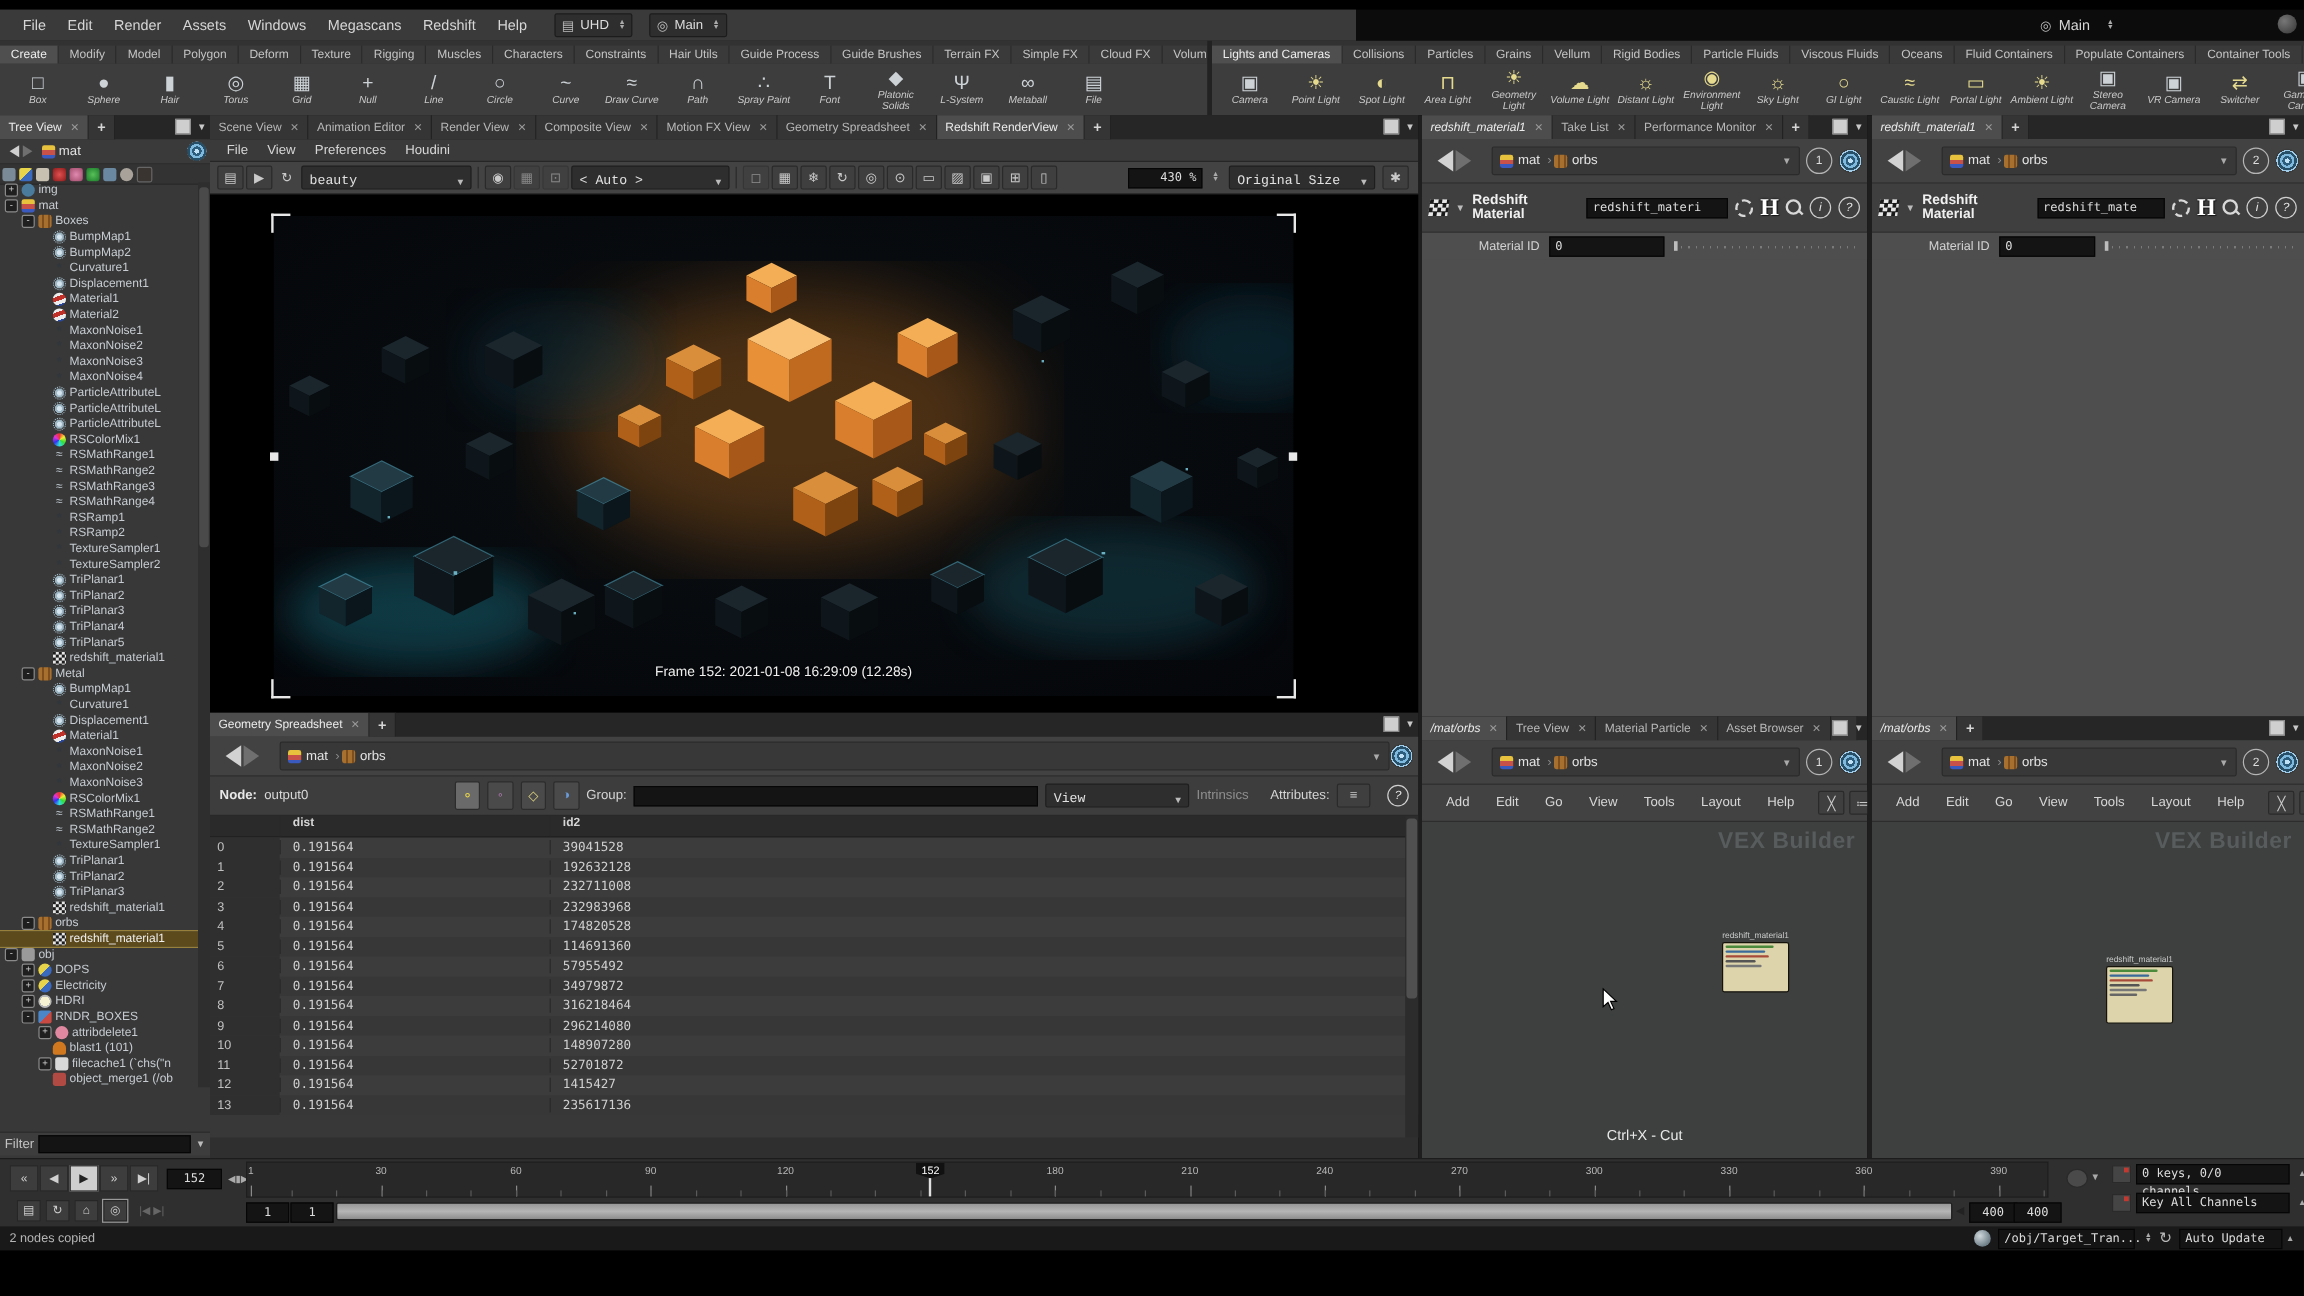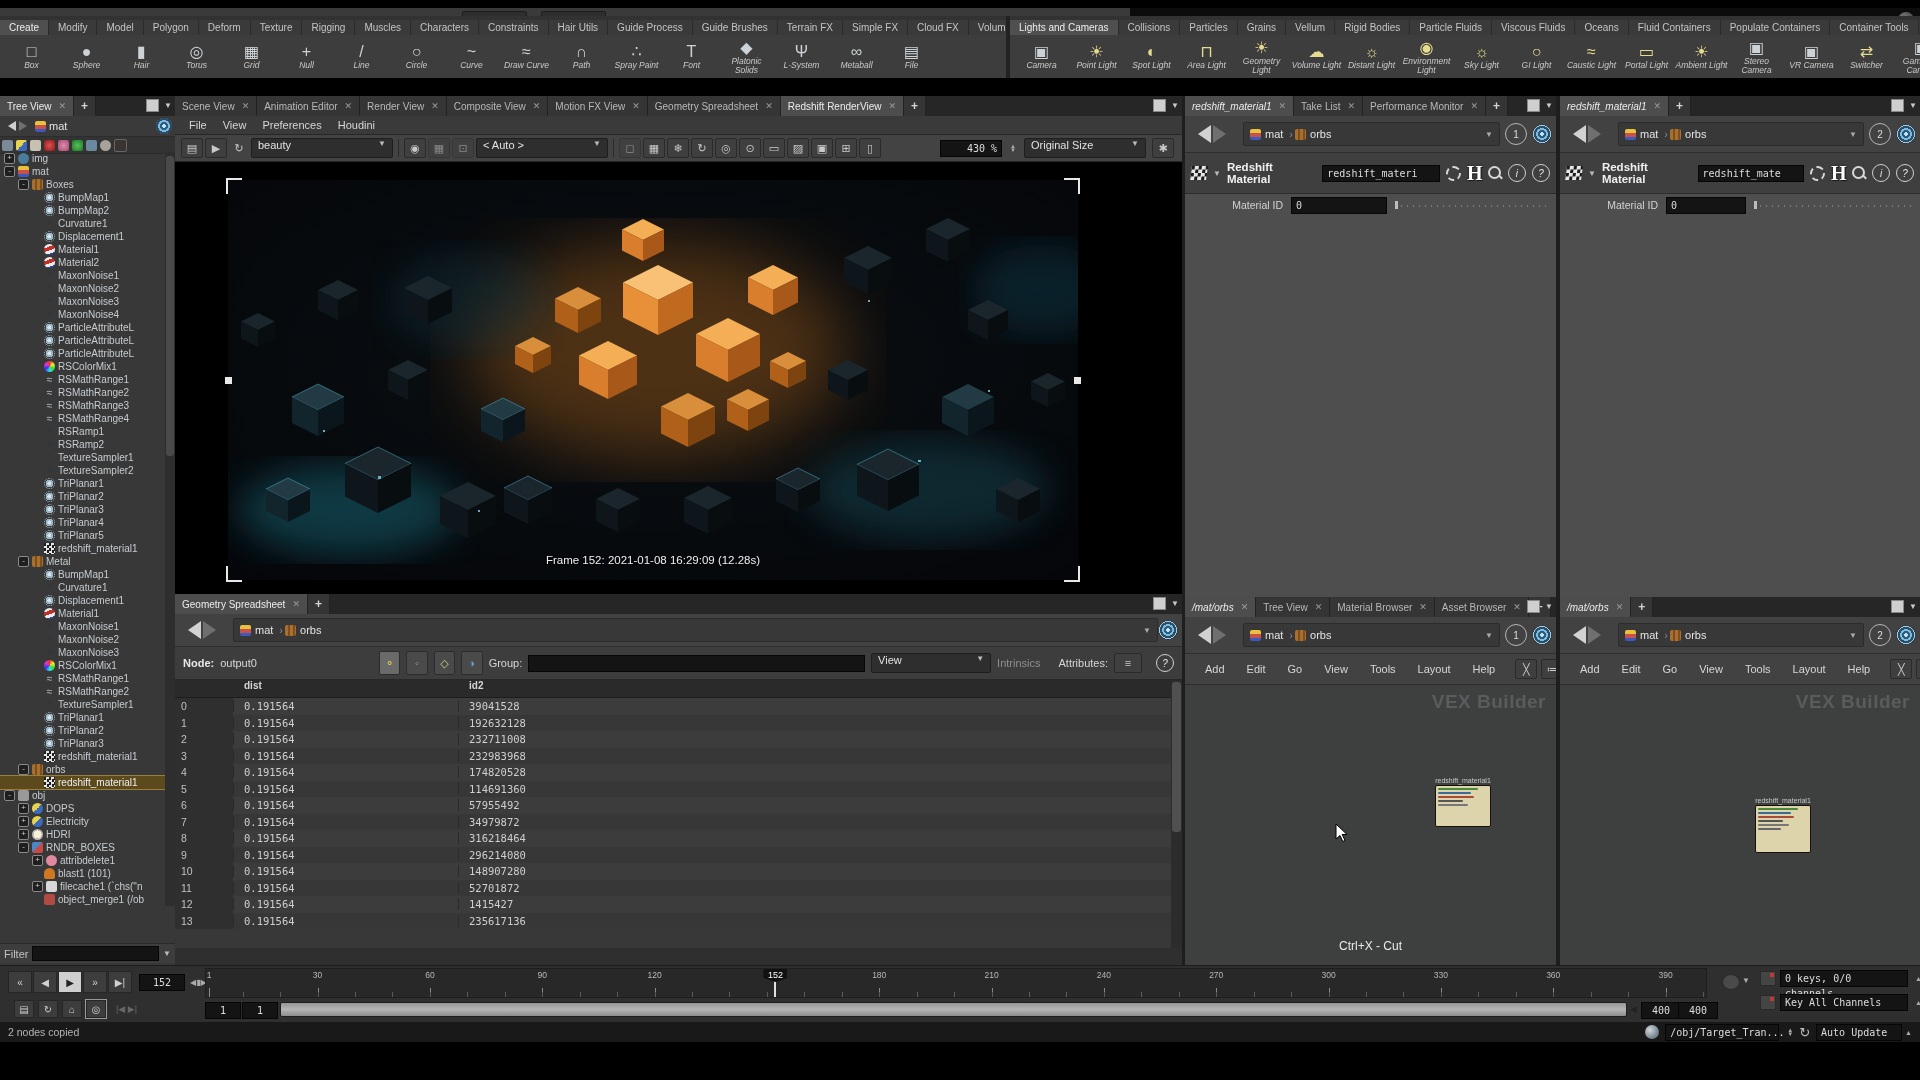--- a/index.html
+++ b/index.html
@@ -14,21 +14,21 @@
       color:#c9c9c9;width:20px;height:18px;margin-right:2px;font-size:11px;border-radius:2px;flex:none;}
   .sep{width:1px;height:18px;background:#2a2a2a;margin:0 5px;flex:none;}
   
   #menubar{left:0;top:8px;width:1920px;height:26px;background:#0c0c0c;}
   #menubar-left{position:absolute;left:0;top:0;width:1130px;height:26px;background:#3a3a3a;display:flex;align-items:center;padding-left:10px;box-sizing:border-box;}
   .menu-item{padding:0 9px;color:#d6d6d6;font-size:12px;}
   .combo{display:flex;align-items:center;background:#2e2e2e;border:1px solid #1c1c1c;height:18px;padding:0 5px;margin-left:14px;color:#ddd;font-size:11px;border-radius:2px;}
   .combo .g{margin-right:5px;color:#bcbcbc;}
   .spin{display:inline-flex;flex-direction:column;margin-left:8px;line-height:4px;font-size:6px;color:#aaa;}
   
-  #shelf{left:0;top:16px;width:1920px;height:62px;background:#3d3d3d;}
+  #shelf{left:0;top:34px;width:1920px;height:62px;background:#3d3d3d;}
   .shelf-half{position:absolute;top:0;height:62px;overflow:hidden;}
   .shelf-tabs{display:flex;height:19px;background:#323232;align-items:flex-end;}
   .stab{padding:2px 9px 2px 9px;font-size:10px;color:#c4c4c4;background:#3a3a3a;border-right:1px solid #2a2a2a;white-space:nowrap;}
   .stab.active{background:#4f4f4f;color:#eee;}
   .shelf-tools{display:flex;height:43px;align-items:center;padding-left:4px;}
   .tool{width:55px;flex:none;display:flex;flex-direction:column;align-items:center;justify-content:center;color:#c9c9c9;}
   .tool .g{font-size:16px;line-height:18px;color:#ccd2d6;}
   .tool .g.lt{color:#e5da8e;}
   .tool .lbl{font-size:8.5px;text-align:center;line-height:9px;white-space:normal;width:55px;font-style:italic;}
   
@@ -81,21 +81,21 @@
   .tic.merge{background:#b04a42;}
   .tic.attrib{background:#e088a0;border-radius:50%;}
   #lp-filter{position:absolute;left:0;bottom:2px;width:175px;height:20px;display:flex;align-items:center;background:#3d3d3d;border-top:1px solid #2a2a2a;padding:0 4px;box-sizing:border-box;gap:4px;}
   #lp-scroll{position:absolute;right:0;top:56px;width:10px;height:754px;background:#2e2e2e;}
   #lp-scroll .th{position:absolute;left:1px;top:4px;width:8px;height:300px;background:#4a4a4a;border-radius:3px;}
   
   #center-pane{left:175px;top:96px;width:1007px;height:869px;background:#2f2f2f;}
   #rv-menus{display:flex;align-items:center;height:18px;background:#3a3a3a;border-bottom:1px solid #262626;padding-left:6px;}
   #rv-menus .menu-item{font-size:11px;padding:0 8px;}
   #rv-toolbar{display:flex;align-items:center;height:26px;background:#434343;border-bottom:1px solid #262626;padding:0 6px;}
-  .select{display:flex;align-items:flex-start;justify-content:space-between;background:#2e2e2e;border:1px solid #1e1e1e;height:18px;padding:0 6px;color:#e2e2e2;border-radius:2px;}
+  .select{display:flex;align-items:flex-end;justify-content:space-between;background:#2e2e2e;border:1px solid #1e1e1e;height:18px;padding:0 6px;color:#e2e2e2;border-radius:2px;font-family:Liberation Mono, monospace;}
   .select .dn{font-size:8px;color:#bbb;margin-left:10px;}
   #rv-canvas{position:relative;background:#000;height:432px;overflow:hidden;}
   #rv-img{position:absolute;left:53px;top:18px;width:850px;height:400px;}
   .cbr{position:absolute;width:14px;height:14px;border:2px solid #e8e8e8;}
   .cbr.tl{left:-2px;top:-2px;border-right:none;border-bottom:none;}
   .cbr.tr{right:-2px;top:-2px;border-left:none;border-bottom:none;}
   .cbr.bl{left:-2px;bottom:-2px;border-right:none;border-top:none;}
   .cbr.br{right:-2px;bottom:-2px;border-left:none;border-top:none;}
   .handle{position:absolute;width:7px;height:7px;background:#e8e8e8;top:50%;margin-top:-3px;}
   #rv-caption{position:absolute;left:0;right:0;bottom:14px;text-align:center;color:#f0f0f0;font-size:11.5px;text-shadow:0 1px 2px #000;}
@@ -1234,21 +1234,21 @@
     <div class="tabrow" id="q3-tabs">
         <span class="ptab active it">
           <span>/mat/orbs</span>
           <span class="x">✕</span>
         </span>
         <span class="ptab">
           <span>Tree View</span>
           <span class="x">✕</span>
         </span>
         <span class="ptab">
-          <span>Material Browser</span>
+          <span>Material Particle</span>
           <span class="x">✕</span>
         </span>
         <span class="ptab">
           <span>Asset Browser</span>
           <span class="x">✕</span>
         </span>
         <span class="ptab plus">+</span>
         <span class="panectl">
           <span class="sq"></span>
           <span class="dn">▼</span>

